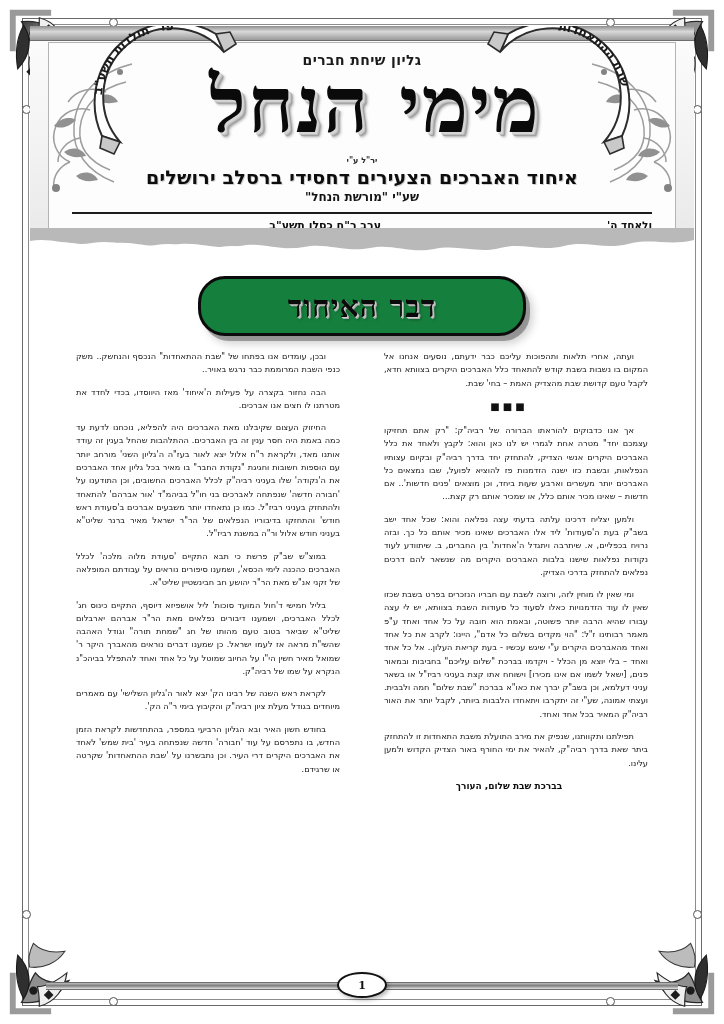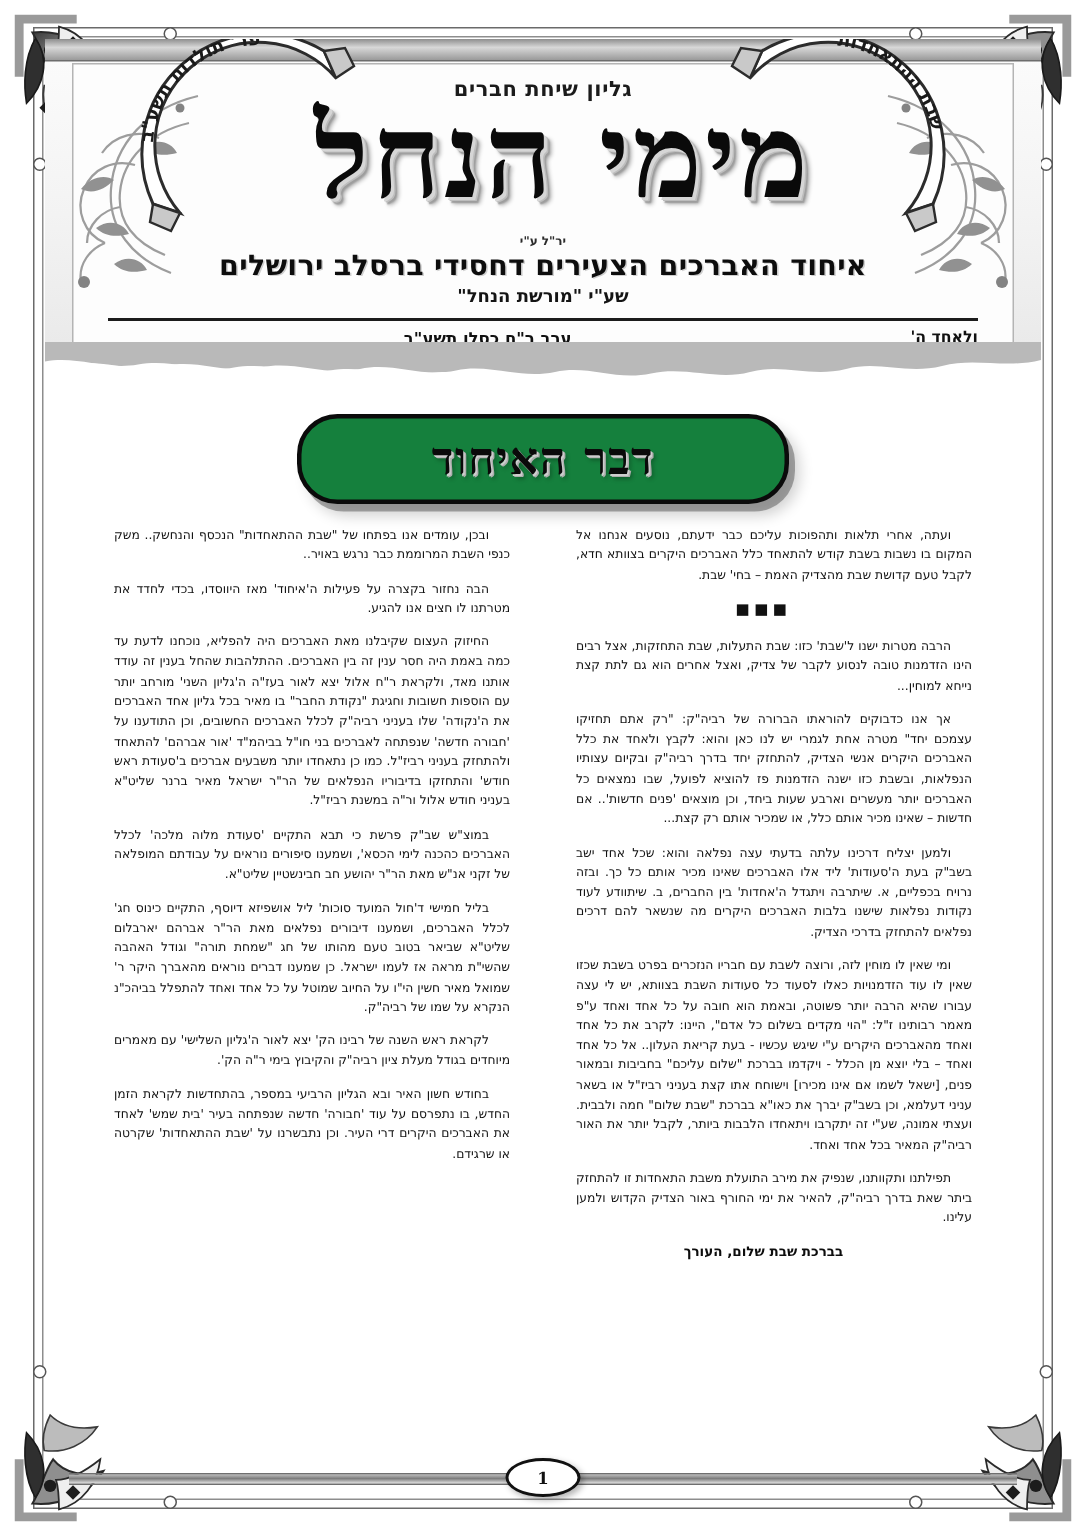--- a/index.html
+++ b/index.html
@@ -383,32 +383,31 @@
   </div>
 
   <div id="section-title">
     <span class="st-text">דבר האיחוד</span>
   </div>
 
   <div id="columns">
 
     <div class="col" id="col-right">
         <p>ובכן, עומדים אנו בפתחו של "שבת ההתאחדות" הנכסף והנחשק.. משק כנפי השבת המרוממת כבר נרגש באויר..</p>
-        <p>הבה נחזור בקצרה על פעילות ה'איחוד' מאז היווסדו, בכדי לחדד את מטרתנו לו חצים אנו להגיע.</p>
+        <p>הבה נחזור בקצרה על פעילות ה'איחוד' מאז היווסדו, בכדי לחדד את מטרתנו לו חצים אנו אברכים.</p>
         <p>החיזוק העצום שקיבלנו מאת האברכים היה להפליא, נוכחנו לדעת עד כמה באמת היה חסר ענין זה בין האברכים. ההתלהבות שהחל בענין זה עודד אותנו מאד, ולקראת ר"ח אלול יצא לאור בעז"ה ה'גליון השני' מורחב יותר עם הוספות חשובות וחגיגת "נקודת החבר" בו מאיר בכל גליון אחד האברכים את ה'נקודה' שלו בעניני רביה"ק לכלל האברכים החשובים, וכן התודענו על 'חבורה חדשה' שנפתחה לאברכים בני חו"ל בביהמ"ד 'אור אברהם' להתאחד ולהתחזק בעניני רביז"ל. כמו כן נתאחדו יותר משבעים אברכים ב'סעודת ראש חודש' והתחזקו בדיבוריו הנפלאים של הר"ר ישראל מאיר ברנר שליט"א בעניני חודש אלול ור"ה במשנת רביז"ל.</p>
         <p>במוצ"ש שב"ק פרשת כי תבא התקיים 'סעודת מלוה מלכה' לכלל האברכים כהכנה לימי הכסא', ושמענו סיפורים נוראים על עבודתם המופלאה של זקני אנ"ש מאת הר"ר יהושע חב חבינשטיין שליט"א.</p>
         <p>בליל חמישי ד'חול המועד סוכות' ליל אושפיזא דיוסף, התקיים כינוס חג' לכלל האברכים, ושמענו דיבורים נפלאים מאת הר"ר אברהם יארבלום שליט"א שביאר בטוב טעם מהותו של חג "שמחת תורה" וגודל האהבה שהשי"ת מראה אז לעמו ישראל. כן שמענו דברים נוראים מהאברך היקר ר' שמואל מאיר חשין הי"ו על החיוב שמוטל על כל אחד ואחד להתפלל בביהכ"נ הנקרא על שמו של רביה"ק.</p>
         <p>לקראת ראש השנה של רבינו הק' יצא לאור ה'גליון השלישי' עם מאמרים מיוחדים בגודל מעלת ציון רביה"ק והקיבוץ בימי ר"ה הק'.</p>
         <p>בחודש חשון האיר ובא הגליון הרביעי במספר, בהתחדשות לקראת הזמן החדש, בו נתפרסם על עוד 'חבורה' חדשה שנפתחה בעיר 'בית שמש' לאחד את האברכים היקרים דרי העיר. וכן נתבשרנו על 'שבת ההתאחדות' שקרטה או שרגידם.</p>
       </div>
 
     <div class="col" id="col-left">
         <p>ועתה, אחרי תלאות ותהפוכות עליכם כבר ידעתם, נוסעים אנחנו אל המקום בו נשבות בשבת קודש להתאחד כלל האברכים היקרים בצוותא חדא, לקבל טעם קדושת שבת מהצדיק האמת – בחי' שבת.</p>
         <p class="sep">■■■</p>
-        <p>הרבה מטרות ישנו ל'שבת' כזו: שבת התעלות, שבת התחזקות, אצל רבים הינו הזדמנות טובה לנסוע לקבר של צדיק, ואצל אחרים הוא גם לתת קצת נייחא למוחין...</p>
         <p>אך אנו כדבוקים להוראתו הברורה של רביה"ק: "רק אתם תחזיקו עצמכם יחד" מטרה אחת לגמרי יש לנו כאן והוא: לקבץ ולאחד את כלל האברכים היקרים אנשי הצדיק, להתחזק יחד בדרך רביה"ק ובקיום עצותיו הנפלאות, ובשבת כזו ישנה הזדמנות פז להוציא לפועל, שבו נמצאים כל האברכים יותר מעשרים וארבע שעות ביחד, וכן מוצאים 'פנים חדשות'.. אם חדשות – שאינו מכיר אותם כלל, או שמכיר אותם רק קצת...</p>
         <p>ולמען יצליח דרכינו עלתה בדעתי עצה נפלאה והוא: שכל אחד ישב בשב"ק בעת ה'סעודות' ליד אלו האברכים שאינו מכיר אותם כל כך. ובזה נרויח בכפליים, א. שיתרבה ויתגדל ה'אחדות' בין החברים, ב. שיתוודע לעוד נקודות נפלאות שישנו בלבות האברכים היקרים מה שנשאר להם דרכים נפלאים להתחזק בדרכי הצדיק.</p>
         <p>ומי שאין לו מוחין לזה, ורוצה לשבת עם חבריו הנזכרים בפרט בשבת שכזו שאין לו עוד הזדמנויות כאלו לסעוד כל סעודות השבת בצוותא, יש לי עצה עבורו שהיא הרבה יותר פשוטה, ובאמת הוא חובה על כל אחד ואחד ע"פ מאמר רבותינו ז"ל: "הוי מקדים בשלום כל אדם", היינו: לקרב את כל אחד ואחד מהאברכים היקרים ע"י שיגש עכשיו - בעת קריאת העלון.. אל כל אחד ואחד – בלי יוצא מן הכלל - ויקדמו בברכת "שלום עליכם" בחביבות ובמאור פנים, [ישאל לשמו אם אינו מכירו] וישוחח אתו קצת בעניני רביז"ל או בשאר עניני דעלמא, וכן בשב"ק יברך את כאו"א בברכת "שבת שלום" חמה ולבבית. ועצתי אמונה, שע"י זה יתקרבו ויתאחדו הלבבות ביותר, לקבל יותר את האור רביה"ק המאיר בכל אחד ואחד.</p>
         <p>תפילתנו ותקוותנו, שנפיק את מירב התועלת משבת התאחדות זו להתחזק ביתר שאת בדרך רביה"ק, להאיר את ימי החורף באור הצדיק הקדוש ולמען עלינו.</p>
         <p class="signature">בברכת שבת שלום, העורך</p>
       </div>
 
   </div>
 
   <div id="footer-rule"></div>

